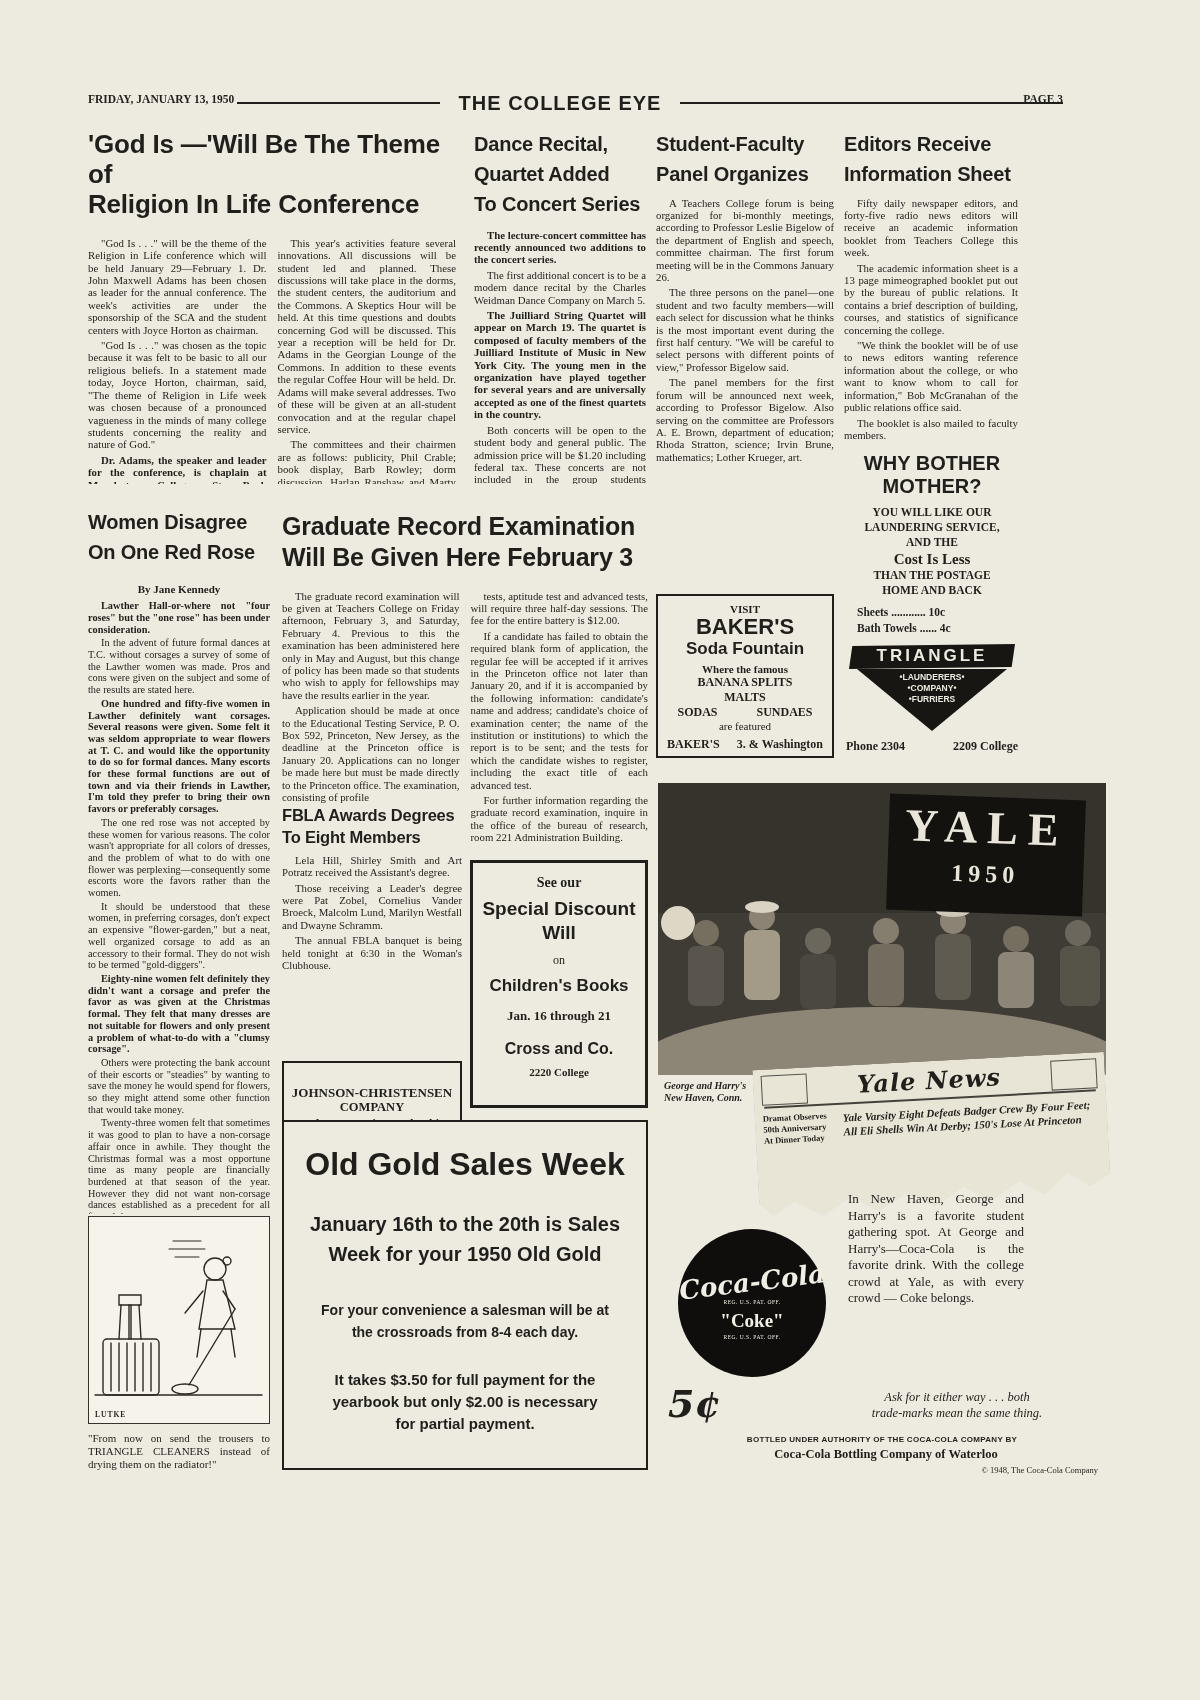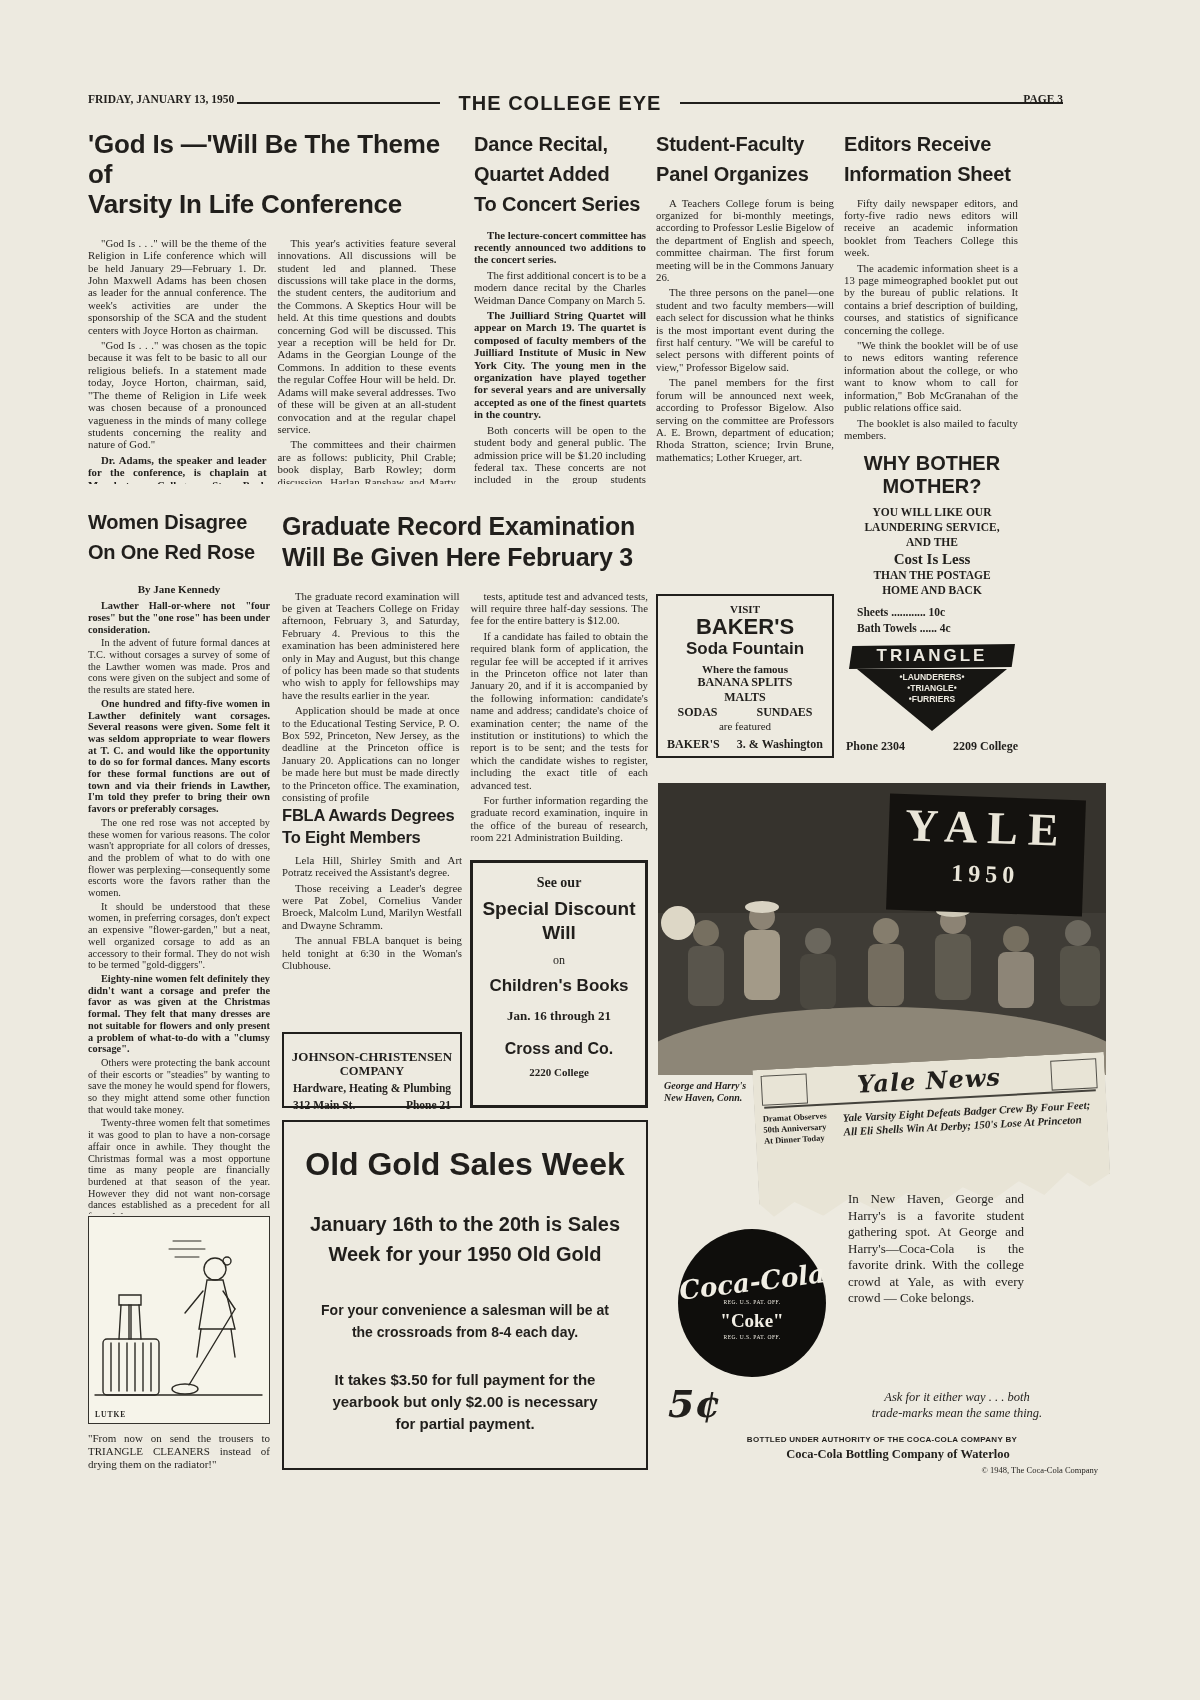--- a/index.html
+++ b/index.html
@@ -62,21 +62,21 @@
   #bakers { left:656px; top:594px; width:178px; height:164px; text-align:center; padding-top:7px; }
   .bk-visit { font-weight:bold; font-size:11px; }
   .bk-name  { font-family:"Liberation Sans",sans-serif; font-weight:bold; font-size:22px; line-height:24px; }
   .bk-prod  { font-family:"Liberation Sans",sans-serif; font-weight:bold; font-size:17px; line-height:20px; }
   .bk-tag   { font-weight:bold; font-size:11px; margin-top:4px;font-family:Liberation Serif, serif; }
   .bk-item  { font-weight:bold; font-size:12px; line-height:15px; }
   .bk-row   { display:flex; justify-content:space-around; font-weight:bold; font-size:12px; }
   .bk-feat  { font-size:11px; }
   .bk-addr  { display:flex; justify-content:space-between; padding:0 9px; font-weight:bold; font-size:12px; margin-top:5px; }
 
-  #johnson { left:282px; top:1032px; width:180px; height:76px; text-align:center; padding-top:15px; }
+  #johnson { left:282px; top:1061px; width:180px; height:76px; text-align:center; padding-top:22px; }
   .jc-1 { font-weight:bold; font-size:13px; line-height:15px; }
   .jc-2 { font-weight:bold; font-size:12.5px; line-height:15px; }
   .jc-3 { font-weight:bold; font-size:11.5px; line-height:14px; margin-top:2px; }
   .jc-row { display:flex; justify-content:space-between; padding:0 9px; font-weight:bold; font-size:11.5px; margin-top:4px; }
 
   #discount { left:470px; top:860px; width:178px; height:248px; border-width:3px; text-align:center; padding-top:12px; }
   .ds-see  { font-weight:bold; font-size:14px; }
   .ds-big  { font-family:"Liberation Sans",sans-serif; font-weight:bold; font-size:19px; line-height:24px; margin-top:6px; }
   .ds-on   { font-size:12px; margin-top:8px; }
   .ds-books{ font-family:"Liberation Sans",sans-serif; font-weight:bold; font-size:17px; margin-top:8px; }
@@ -124,38 +124,38 @@
   .cd-script { font-family:"DejaVu Serif",serif; font-style:italic; font-weight:bold; font-size:26px;
                transform:rotate(-7deg); }
   .cd-reg { font-size:5.5px; letter-spacing:.5px; margin-top:2px; }
   .cd-coke { font-weight:bold; font-size:19px; margin-top:5px; }
   #coke-price { position:absolute; left:10px; top:598px; font-family:"DejaVu Serif",serif; font-style:italic;
                 font-weight:bold; font-size:38px; }
   #coke-tag { position:absolute; left:176px; top:606px; width:246px; text-align:center; font-style:italic;
               font-size:12.5px; line-height:16px; white-space:pre-line; }
   #coke-bottled { position:absolute; left:0; top:652px; width:448px; text-align:center;
                   font-family:"Liberation Sans",sans-serif; font-weight:bold; font-size:8px; letter-spacing:.3px; }
-  #coke-bottler { position:absolute; left:16px; top:664px; width:448px; text-align:center; font-weight:bold; font-size:12.5px; }
+  #coke-bottler { position:absolute; left:4px; top:664px; width:448px; text-align:center; font-weight:bold; font-size:12.5px; }
   #coke-copy { position:absolute; left:0; top:682px; width:440px; text-align:right; font-size:8.5px; }
 
   svg { display:block; }
 </style>
 </head>
 <body>
 
 <div id="sheet">
 
   <div class="abs rule" id="m-rule"></div>
   <div class="abs" id="m-date">FRIDAY, JANUARY 13, 1950</div>
   <div class="abs" id="m-title">THE COLLEGE EYE</div>
   <div class="abs" id="m-page">PAGE 3</div>
 
   <section class="abs body clip" id="religion">
     <h1 class="hl hl-lg">'God Is —'Will Be The Theme of
-Varsity In Life Conference</h1>
+Religion In Life Conference</h1>
     <div class="cols2">
       <div>
         <p>"God Is . . ." will be the theme of the Religion in Life conference which will be held January 29—February 1. Dr. John Maxwell Adams has been chosen as leader for the annual conference. The week's activities are under the sponsorship of the SCA and the student centers with Joyce Horton as chairman.</p>
         <p>"God Is . . ." was chosen as the topic because it was felt to be basic to all our religious beliefs. In a statement made today, Joyce Horton, chairman, said, "The theme of Religion in Life week was chosen because of a pronounced vagueness in the minds of many college students concerning the reality and nature of God."</p>
         <p class="b">Dr. Adams, the speaker and leader for the conference, is chaplain at Macalester College, St. Paul, Minnesota. He comes to the Teachers College campus with a wide background in leading such religious discussion groups.</p>
       </div>
       <div>
         <p>This year's activities feature several innovations. All discussions will be student led and planned. These discussions will take place in the dorms, the student centers, the auditorium and the Commons. A Skeptics Hour will be held. At this time questions and doubts concerning God will be discussed. This year a reception will be held for Dr. Adams in the Georgian Lounge of the Commons. In addition to these events the regular Coffee Hour will be held. Dr. Adams will make several addresses. Two of these will be given at an all-student convocation and at the regular chapel service.</p>
         <p>The committees and their chairmen are as follows: publicity, Phil Crable; book display, Barb Rowley; dorm discussion, Harlan Ranshaw and Marty Alton; reception, Mary Hurlburt and Jo Lent; program and bulletins, Bob Armstrong.</p>
       </div>
@@ -196,21 +196,21 @@
     <div class="wb-line">LAUNDERING SERVICE,</div>
     <div class="wb-line">AND THE</div>
     <div class="wb-mid">Cost Is Less</div>
     <div class="wb-line">THAN THE POSTAGE</div>
     <div class="wb-line">HOME AND BACK</div>
     <div class="wb-price" style="margin-top:6px">Sheets ............ 10c</div>
     <div class="wb-price">Bath Towels ...... 4c</div>
     <div id="tri-band">TRIANGLE</div>
     <div id="tri-shape">
       <div>•LAUNDERERS•</div>
-      <div>•TRIANGLE•</div>
+      <div>•COMPANY•</div>
       <div>•FURRIERS</div>
     </div>
     <div class="wb-foot">
       <span>Phone 2304</span>
       <span>2209 College</span>
     </div>
   </section>
 
   <section class="abs boxad" id="bakers">
     <div class="bk-visit">VISIT</div>

